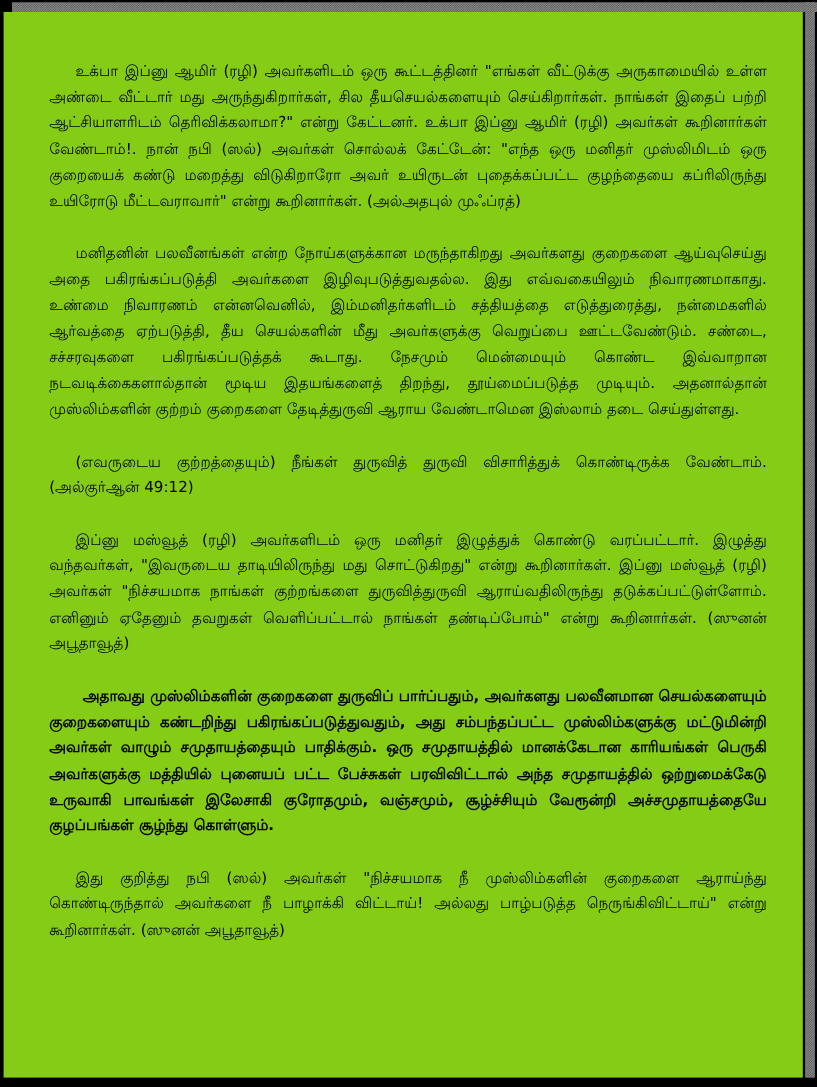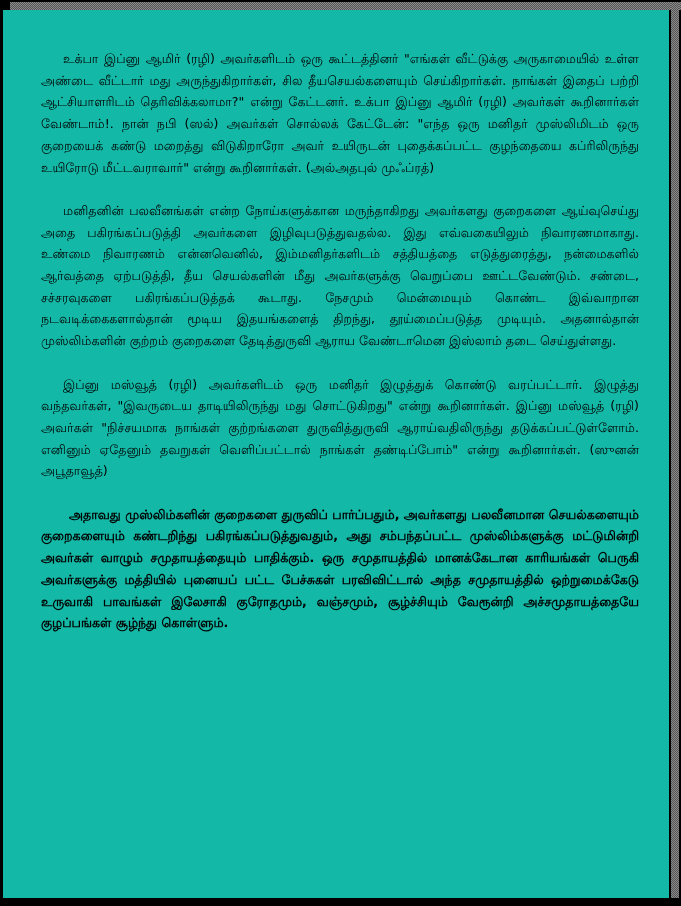--- a/index.html
+++ b/index.html
@@ -15,36 +15,38 @@
   .frame-right-shadow {
     position: absolute; left: 671px; top: 2px; width: 8px; height: 896px;
     background-color: #8a8a8a;
     background-image:
       linear-gradient(45deg, #555 25%, transparent 25%, transparent 75%, #555 75%),
       linear-gradient(45deg, #555 25%, transparent 25%, transparent 75%, #555 75%);
     background-size: 2px 2px; background-position: 0 0, 1px 1px;
   }
   .page {
     position: absolute; left: 3px; top: 10px; width: 666px; height: 888px;
-    background: #14b8a6; overflow: hidden;
+    background: #84cc16; overflow: hidden;
   }
   .content {
     position: absolute; left: 38px; top: 38px; width: 598px;
     font-family: "DejaVu Sans", sans-serif; font-size: 12.6px; line-height: 21.7px;
     color: #000; text-align: justify;
   }
   .para { margin: 0 0 21.7px 0; text-indent: 22px; }
   .para.indent-wide { text-indent: 28px; font-weight: bold; }
 </style>
 </head>
 <body>
 
 <div class="frame-top-shadow"></div>
 <div class="frame-right-shadow"></div>
 
 <div class="page">
   <div class="content">
     <p class="para">உக்பா இப்னு ஆமிர் (ரழி) அவர்களிடம் ஒரு கூட்டத்தினர் "எங்கள் வீட்டுக்கு அருகாமையில் உள்ள அண்டை வீட்டார் மது அருந்துகிறார்கள், சில தீயசெயல்களையும் செய்கிறார்கள். நாங்கள் இதைப் பற்றி ஆட்சியாளரிடம் தெரிவிக்கலாமா?" என்று கேட்டனர். உக்பா இப்னு ஆமிர் (ரழி) அவர்கள் கூறினார்கள் வேண்டாம்!. நான் நபி (ஸல்) அவர்கள் சொல்லக் கேட்டேன்: "எந்த ஒரு மனிதர் முஸ்லிமிடம் ஒரு குறையைக் கண்டு மறைத்து விடுகிறாரோ அவர் உயிருடன் புதைக்கப்பட்ட குழந்தையை கப்ரிலிருந்து உயிரோடு மீட்டவராவார்" என்று கூறினார்கள். (அல்அதபுல் முஃப்ரத்)</p>
     <p class="para">மனிதனின் பலவீனங்கள் என்ற நோய்களுக்கான மருந்தாகிறது அவர்களது குறைகளை ஆய்வுசெய்து அதை பகிரங்கப்படுத்தி அவர்களை இழிவுபடுத்துவதல்ல. இது எவ்வகையிலும் நிவாரணமாகாது. உண்மை நிவாரணம் என்னவெனில், இம்மனிதர்களிடம் சத்தியத்தை எடுத்துரைத்து, நன்மைகளில் ஆர்வத்தை ஏற்படுத்தி, தீய செயல்களின் மீது அவர்களுக்கு வெறுப்பை ஊட்டவேண்டும். சண்டை, சச்சரவுகளை பகிரங்கப்படுத்தக் கூடாது. நேசமும் மென்மையும் கொண்ட இவ்வாறான நடவடிக்கைகளால்தான் மூடிய இதயங்களைத் திறந்து, தூய்மைப்படுத்த முடியும். அதனால்தான் முஸ்லிம்களின் குற்றம் குறைகளை தேடித்துருவி ஆராய வேண்டாமென இஸ்லாம் தடை செய்துள்ளது.</p>
+    <p class="para">(எவருடைய குற்றத்தையும்) நீங்கள் துருவித் துருவி விசாரித்துக் கொண்டிருக்க வேண்டாம். (அல்குர்ஆன் 49:12)</p>
     <p class="para">இப்னு மஸ்வூத் (ரழி) அவர்களிடம் ஒரு மனிதர் இழுத்துக் கொண்டு வரப்பட்டார். இழுத்து வந்தவர்கள், "இவருடைய தாடியிலிருந்து மது சொட்டுகிறது" என்று கூறினார்கள். இப்னு மஸ்வூத் (ரழி) அவர்கள் "நிச்சயமாக நாங்கள் குற்றங்களை துருவித்துருவி ஆராய்வதிலிருந்து தடுக்கப்பட்டுள்ளோம். எனினும் ஏதேனும் தவறுகள் வெளிப்பட்டால் நாங்கள் தண்டிப்போம்" என்று கூறினார்கள். (ஸுனன் அபூதாவூத்)</p>
     <p class="para indent-wide">அதாவது முஸ்லிம்களின் குறைகளை துருவிப் பார்ப்பதும், அவர்களது பலவீனமான செயல்களையும் குறைகளையும் கண்டறிந்து பகிரங்கப்படுத்துவதும், அது சம்பந்தப்பட்ட முஸ்லிம்களுக்கு மட்டுமின்றி அவர்கள் வாழும் சமுதாயத்தையும் பாதிக்கும். ஒரு சமுதாயத்தில் மானக்கேடான காரியங்கள் பெருகி அவர்களுக்கு மத்தியில் புனையப் பட்ட பேச்சுகள் பரவிவிட்டால் அந்த சமுதாயத்தில் ஒற்றுமைக்கேடு உருவாகி பாவங்கள் இலேசாகி குரோதமும், வஞ்சமும், சூழ்ச்சியும் வேரூன்றி அச்சமுதாயத்தையே குழப்பங்கள் சூழ்ந்து கொள்ளும்.</p>
+    <p class="para">இது குறித்து நபி (ஸல்) அவர்கள் "நிச்சயமாக நீ முஸ்லிம்களின் குறைகளை ஆராய்ந்து கொண்டிருந்தால் அவர்களை நீ பாழாக்கி விட்டாய்! அல்லது பாழ்படுத்த நெருங்கிவிட்டாய்" என்று கூறினார்கள். (ஸுனன் அபூதாவூத்)</p>
   </div>
 </div>
 
 </body></html>

